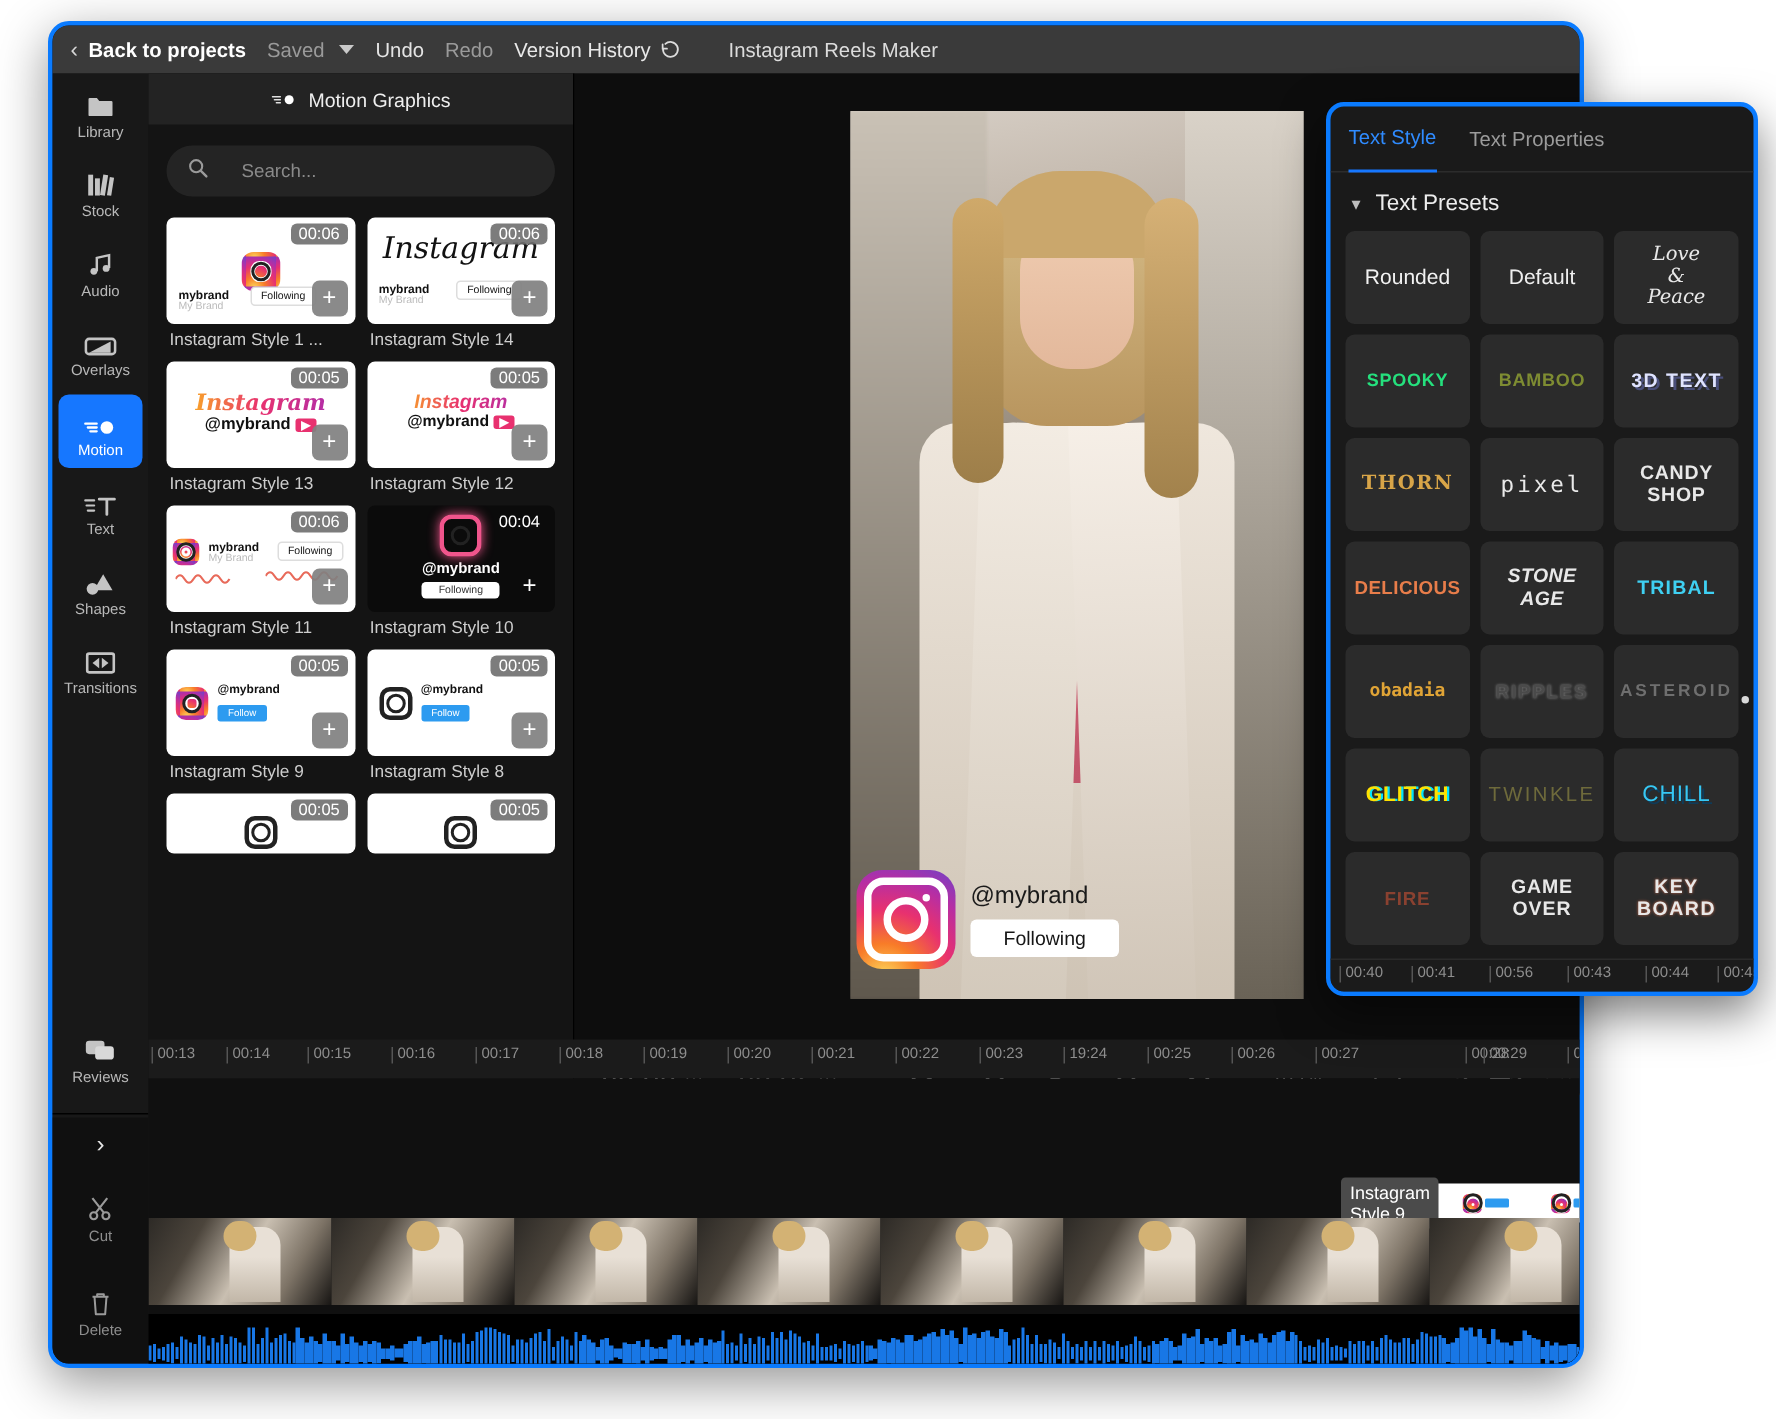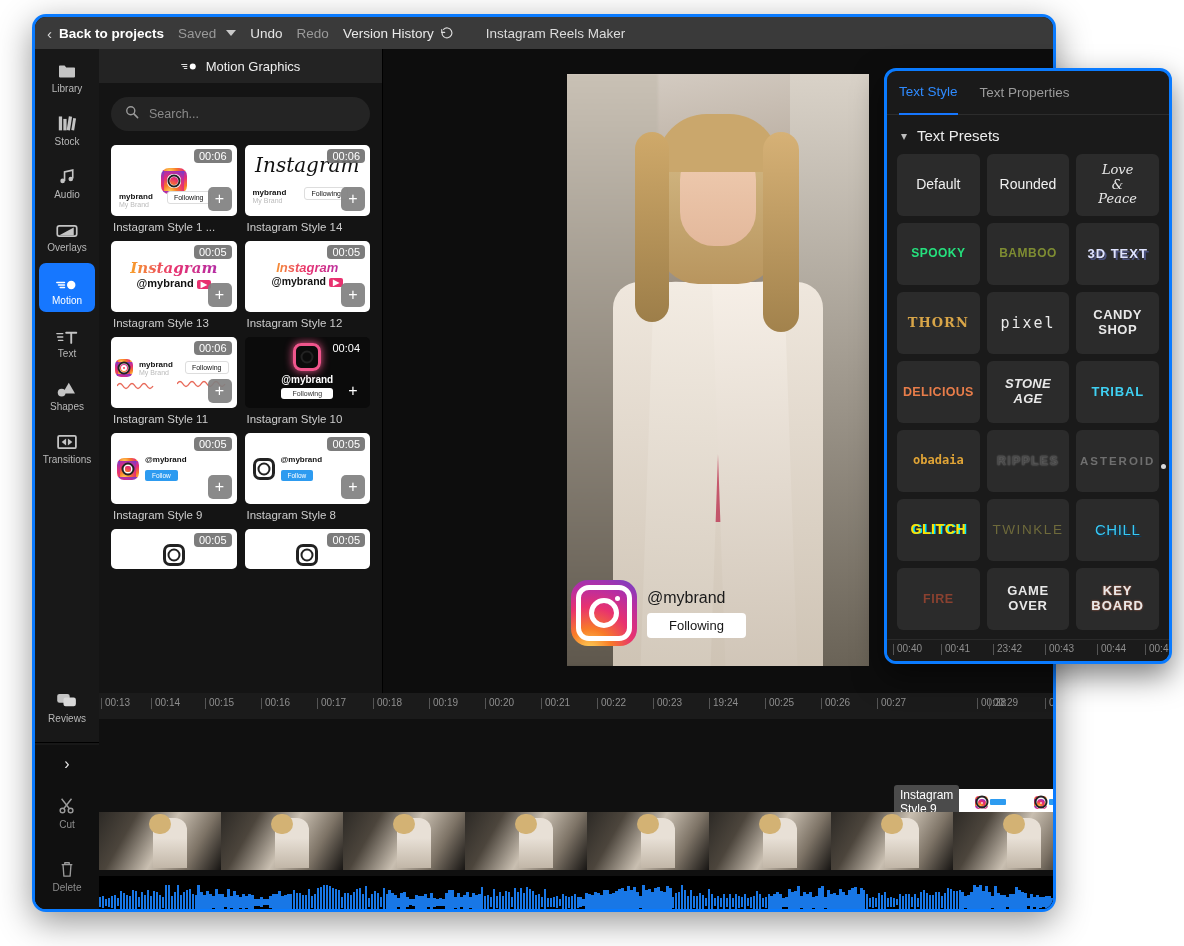--- a/index.html
+++ b/index.html
@@ -63,21 +63,21 @@
     position: absolute; left: 64px; top: 32px; width: 284px; bottom: 0;
     background: #141414; border-right: 1px solid #000;
   }
   .lib-head {
     height: 34px; background: #232323; display: flex; align-items: center;
     justify-content: center; gap: 8px; color: #efefef; font-size: 13px;
   }
   .lib-search-wrap { padding: 14px 12px 10px; }
   .lib-search {
     height: 34px; background: #242424; border-radius: 17px;
-    display: flex; align-items: center; gap: 10px; padding: 4px 14px;
+    display: flex; align-items: center; gap: 22px; padding: 4px 14px;
   }
   .lib-search .ph { color: #8a8a8a; font-size: 12.5px; }
   .grid { padding: 4px 12px 0; display: grid; grid-template-columns: 1fr 1fr; gap: 8px 8px; }
   .card { cursor: pointer; }
   .thumb {
     position: relative; height: 71px; border-radius: 5px; overflow: hidden;
     background: #fff; display: flex; align-items: center; justify-content: center;
   }
   .thumb.dark { background: #0b0b0b; }
   .dur {
@@ -1006,24 +1006,24 @@
     <div class="tp-tabs">
       <div class="tp-tab active">Text Style</div>
       <div class="tp-tab">Text Properties</div>
     </div>
     <div class="tp-sec">
       <span class="tp-chev">▾</span>
       <span>Text Presets</span>
     </div>
     <div class="pgrid" id="preset-grid">
         <div class="pcell">
+          <span class="ps-rounded">Rounded</span>
+        </div>
+        <div class="pcell">
           <span class="ps-default">Default</span>
-        </div>
-        <div class="pcell">
-          <span class="ps-rounded">Rounded</span>
         </div>
         <div class="pcell">
           <span class="ps-love">
             <span style="display:block">Love</span>
             <span style="display:block">&amp;</span>
             <span style="display:block">Peace</span>
           </span>
         </div>
         <div class="pcell">
           <span class="ps-spooky">SPOOKY</span>
@@ -1089,20 +1089,20 @@
           <span class="ps-keyboard">
             <span style="display:block">KEY</span>
             <span style="display:block">BOARD</span>
           </span>
         </div>
       </div>
     <div class="tp-dot"></div>
     <div class="tp-ruler">
       <span class="tick" style="left:10px;">00:40</span>
       <span class="tick" style="left:58px;">00:41</span>
-      <span class="tick" style="left:110px;">23:42</span>
+      <span class="tick" style="left:110px;">00:56</span>
       <span class="tick" style="left:162px;">00:43</span>
       <span class="tick" style="left:214px;">00:44</span>
       <span class="tick" style="left:262px;">00:45</span>
     </div>
   </div>
 
 </div>
 
 </body></html>

